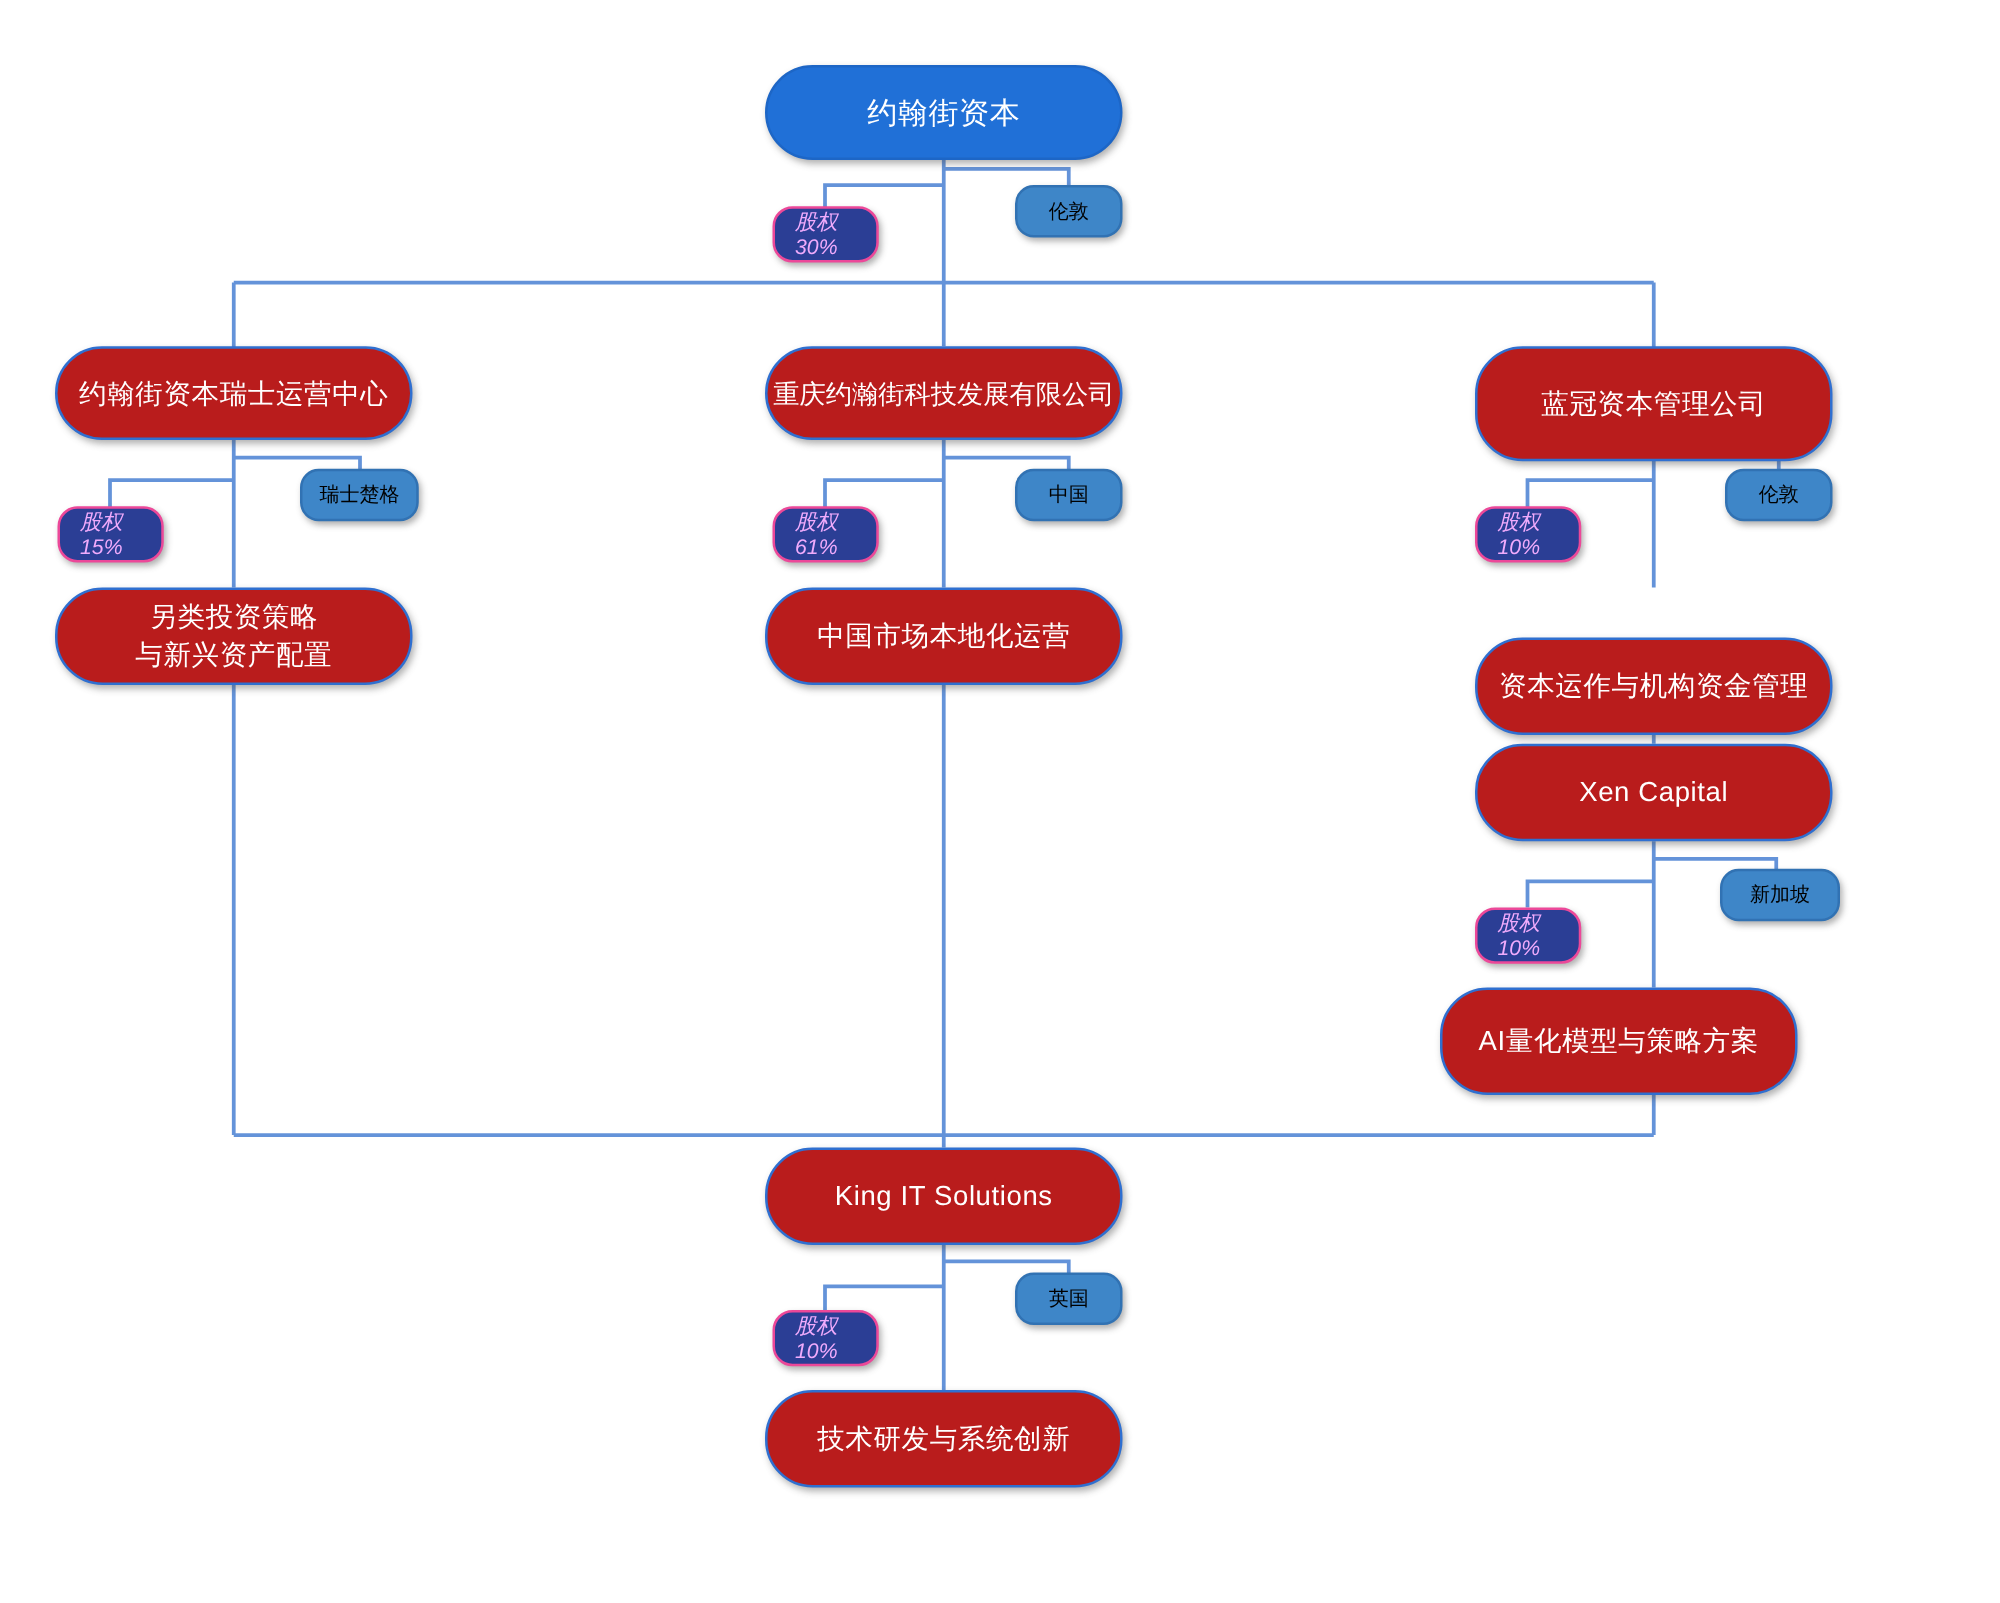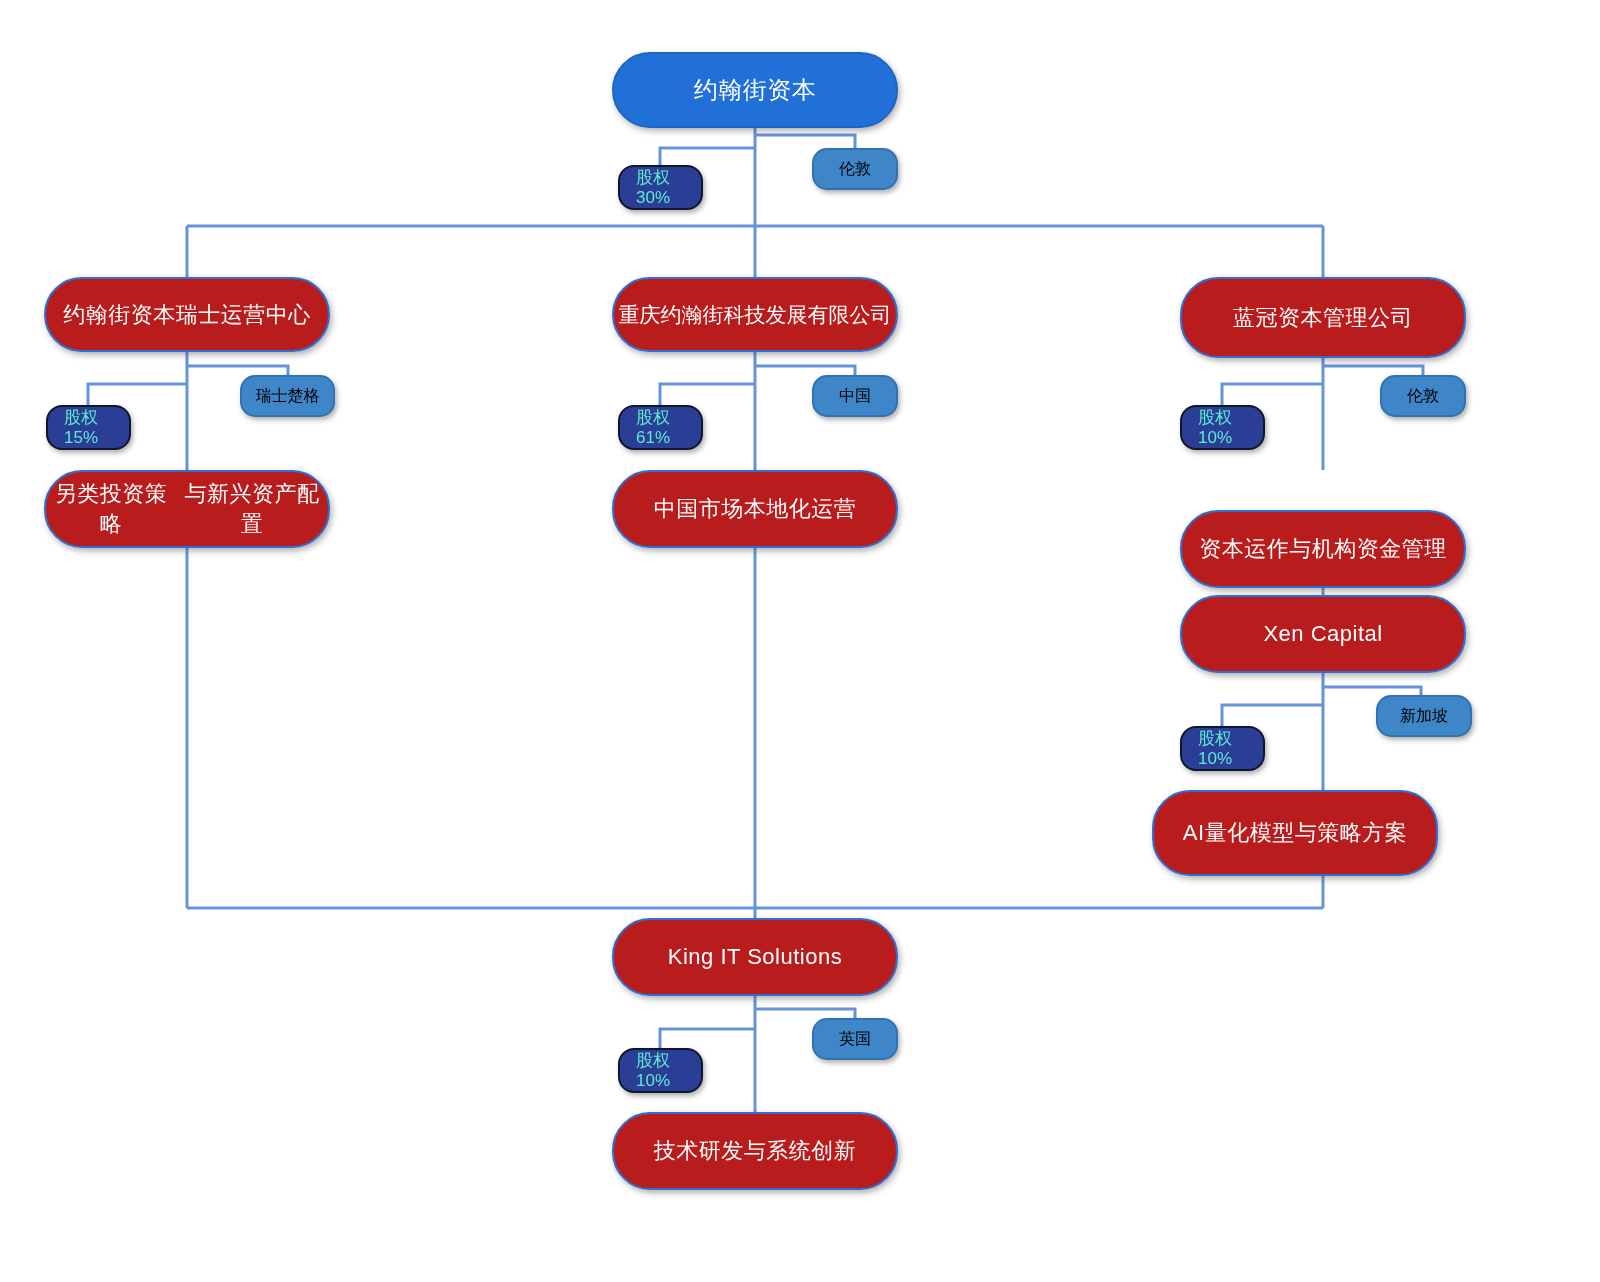--- a/index.html
+++ b/index.html
@@ -24,31 +24,32 @@
   }
   .pill.root{
     background:#2070d7;border:2px solid #1d66c6;
     font-size:24px;
   }
   .pill.branch{
     background:#b91c1c;border:2px solid #2f6fd0;
     font-size:22px;
   }
   .pill.tight{font-size:21px;letter-spacing:0;}
-  .pill.two-line{flex-direction:row;line-height:1.35;}
+  .pill.two-line{flex-direction:column;line-height:1.35;}
 
   .eq{
     position:absolute;z-index:2;
     width:85px;height:45px;
-    background:#2b3e95;border:2px solid #0f172a;
+    background:#2b3e95;border:2px solid #ec4899;
     border-radius:16px;
-    color:#5eead4;font-size:17px;line-height:20px;
+    color:#f0abfc;font-size:17px;line-height:20px;
     display:flex;flex-direction:column;justify-content:center;
     padding-left:16px;box-sizing:border-box;
     box-shadow:2px 3px 5px rgba(80,80,80,.45);
+    font-style:italic;
   }
   .loc{
     position:absolute;z-index:2;
     height:42px;width:86px;
     background:#3e86c8;border:2px solid #3172b3;
     border-radius:15px;
     color:#000000;font-size:16px;
     display:flex;align-items:center;justify-content:center;
     box-sizing:border-box;
     box-shadow:2px 3px 5px rgba(80,80,80,.45);
@@ -115,21 +116,21 @@
   </div>
 
   <div class="pill branch tight" style="left:612px;top:277px;width:286px;height:75px;">重庆约瀚街科技发展有限公司</div>
   <div class="eq" style="left:618px;top:405px;">
     <span>股权</span>
     <span>61%</span>
   </div>
   <div class="loc" style="left:812px;top:375px;">中国</div>
   <div class="pill branch" style="left:612px;top:470px;width:286px;height:78px;">中国市场本地化运营</div>
 
-  <div class="pill branch" style="left:1180px;top:277px;width:286px;height:81px;">蓝冠资本管理公司</div>
+  <div class="pill branch" style="left:1180px;top:277px;width:286px;height:92px;">蓝冠资本管理公司</div>
   <div class="eq" style="left:1180px;top:405px;">
     <span>股权</span>
     <span>10%</span>
   </div>
   <div class="loc" style="left:1380px;top:375px;">伦敦</div>
   <div class="pill branch" style="left:1180px;top:470px;width:286px;height:78px;margin-top:40px;">资本运作与机构资金管理</div>
 
   <div class="pill branch" style="left:1180px;top:595px;width:286px;height:78px;">Xen Capital</div>
   <div class="eq" style="left:1180px;top:726px;">
     <span>股权</span>

